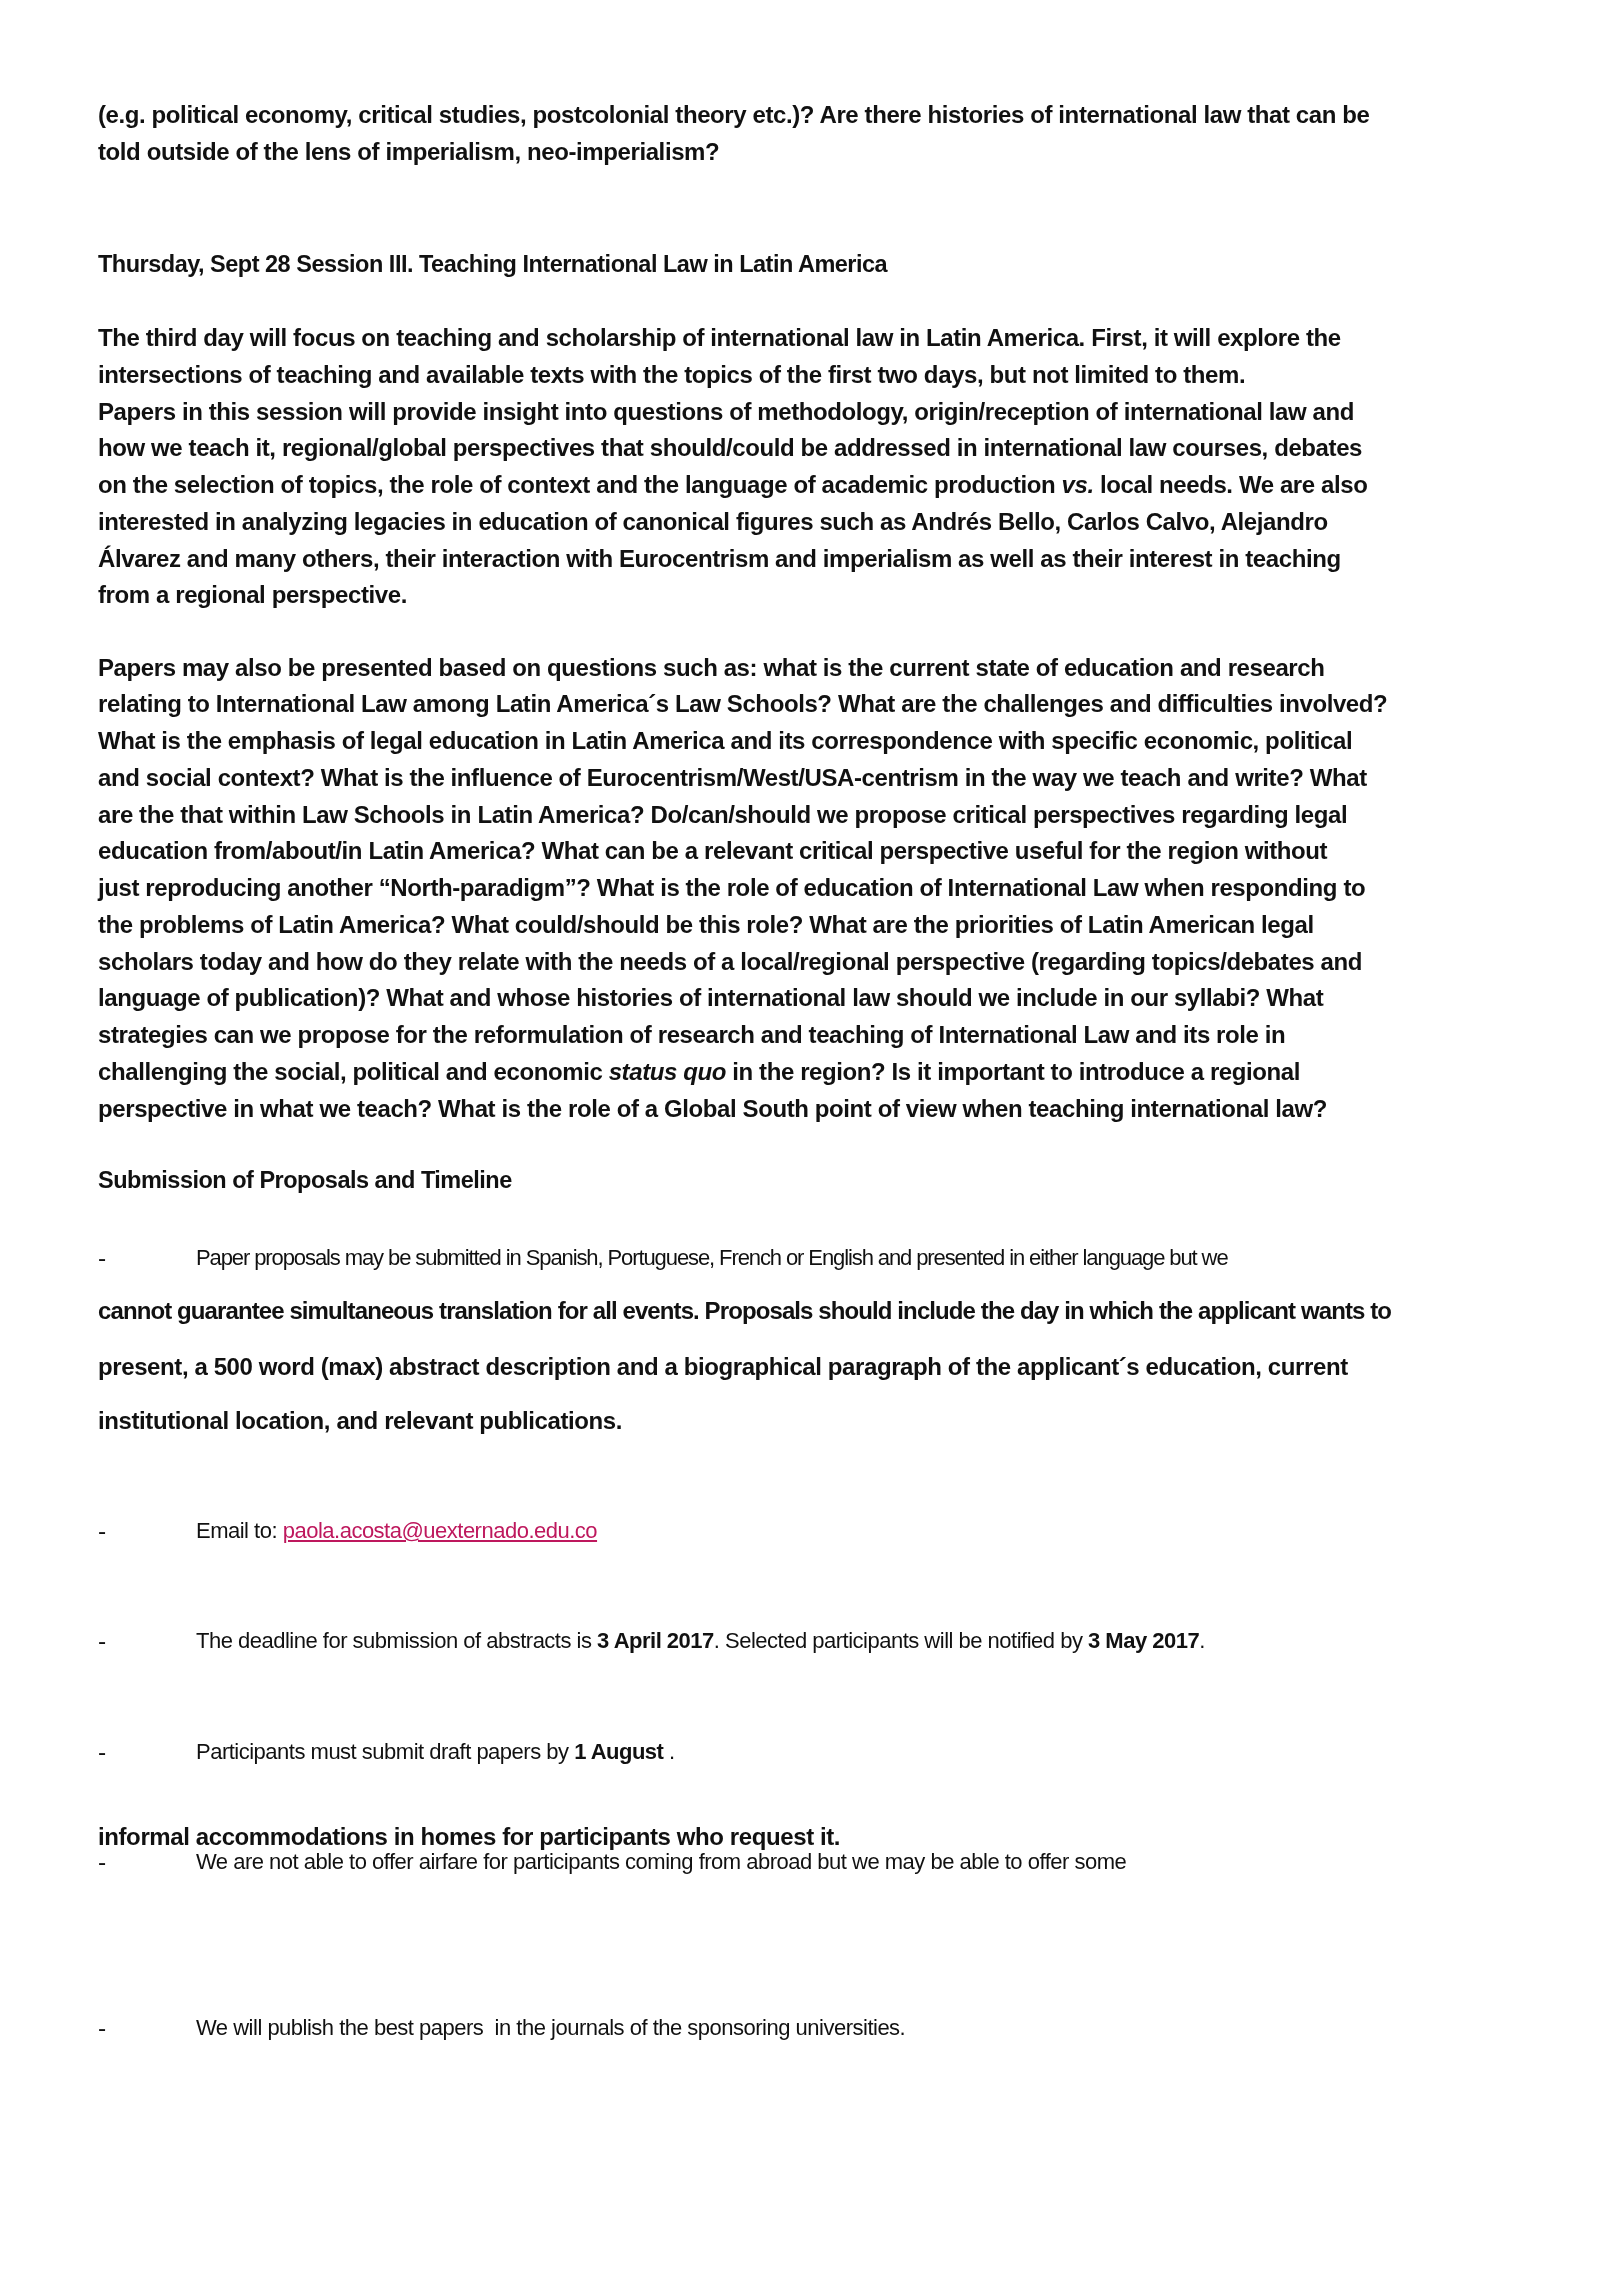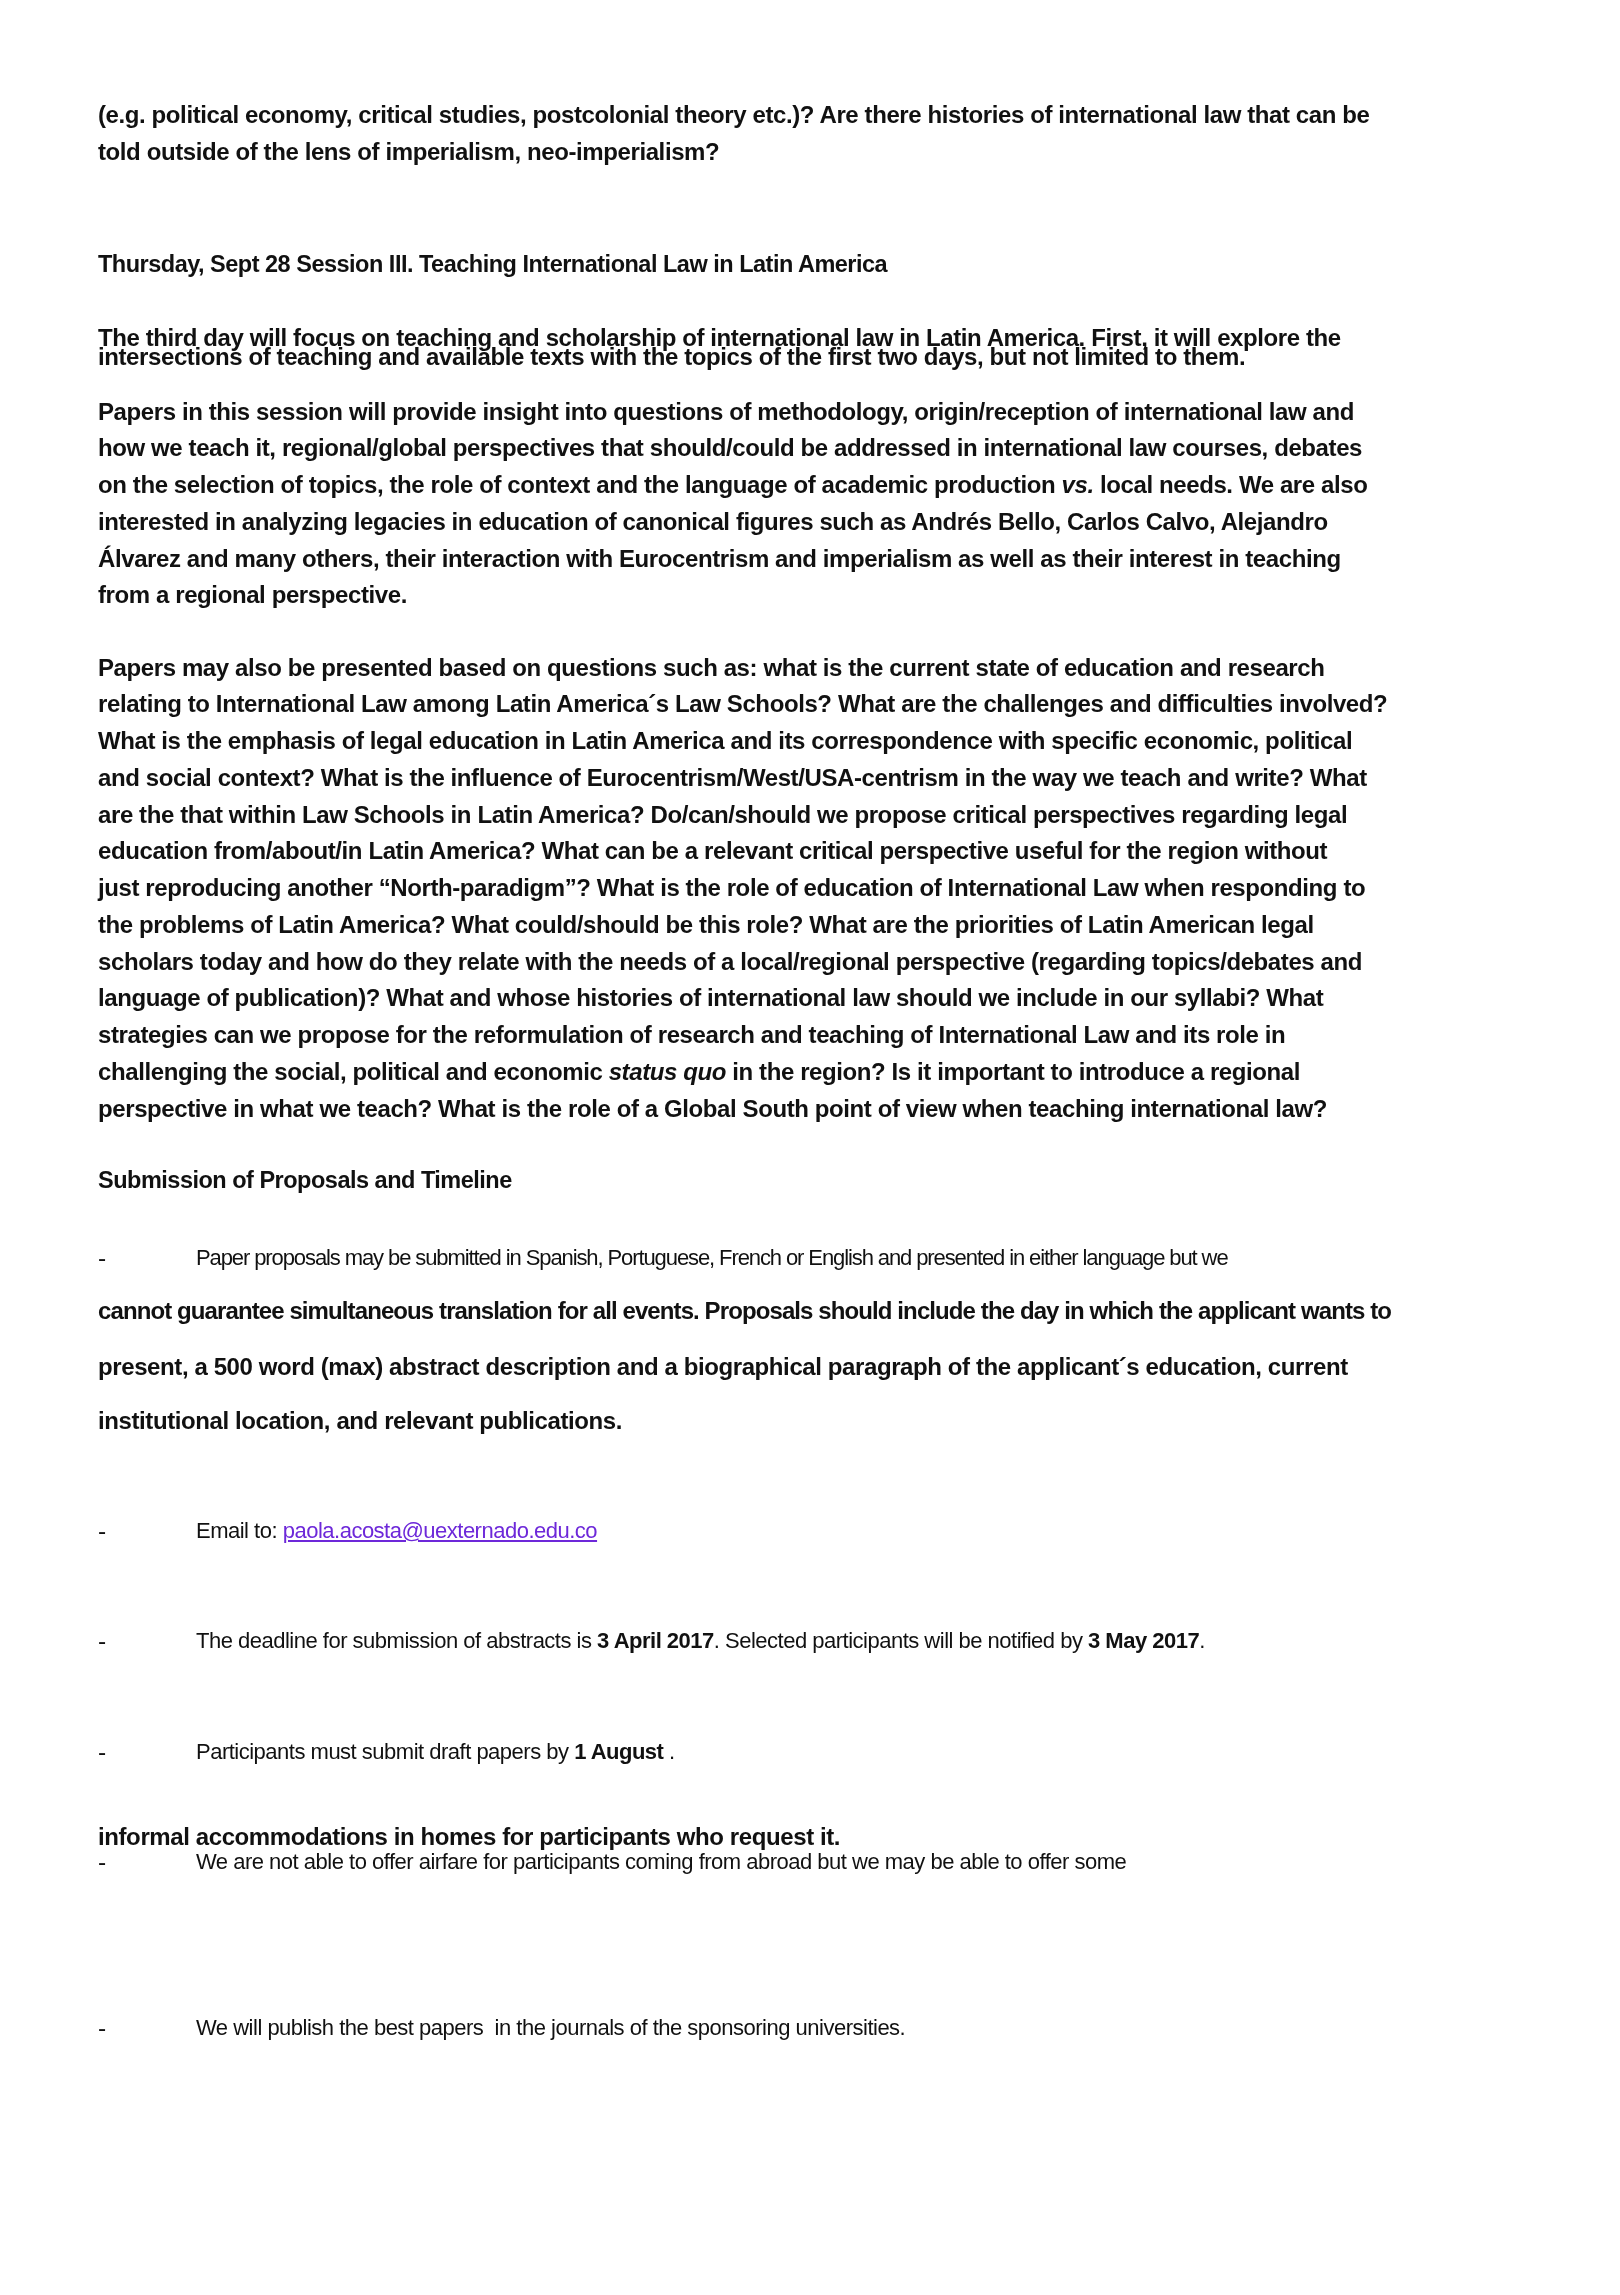--- a/index.html
+++ b/index.html
@@ -8,35 +8,35 @@
     position: absolute; left: 0; top: 0; width: 1620px; height: 2296px;
     font-family: "Liberation Sans", sans-serif; color: #111;
   }
   .ln {
     position: absolute; left: 98px; white-space: nowrap;
     font-size: 24px; line-height: 29px; letter-spacing: -0.4px; font-weight: bold;
   }
   .heading { font-weight: bold; font-size: 23.5px; letter-spacing: -0.5px; text-align: center; }
   .dash { position: absolute; left: 98px; font-size: 24.5px; line-height: 29px; }
   .btext { position: absolute; left: 196px; white-space: nowrap; font-size: 22px; line-height: 29px; letter-spacing: -0.5px; }
-  .link { color: #6d28d9; text-decoration: underline; }
+  .link { color: #be185d; text-decoration: underline; }
   em { font-style: italic; }
 </style>
 </head>
 <body>
 
 <div class="page">
 
   <div class="ln" style="top:100px">(e.g. political economy, critical studies, postcolonial theory etc.)? Are there histories of international law that can be</div>
   <div class="ln" style="top:137px">told outside of the lens of imperialism, neo-imperialism?</div>
 
   <div class="ln heading" style="top:250px">Thursday, Sept 28 Session III. Teaching International Law in Latin America</div>
 
   <div class="ln" style="top:323px">The third day will focus on teaching and scholarship of international law in Latin America. First, it will explore the</div>
-  <div class="ln" style="top:342px">intersections of teaching and available texts with the topics of the first two days, but not limited to them.</div>
+  <div class="ln" style="top:360px">intersections of teaching and available texts with the topics of the first two days, but not limited to them.</div>
   <div class="ln" style="top:397px">Papers in this session will provide insight into questions of methodology, origin/reception of international law and</div>
   <div class="ln" style="top:433px">how we teach it, regional/global perspectives that should/could be addressed in international law courses, debates</div>
   <div class="ln" style="top:470px"><span>on the selection of topics, the role of context and the language of academic production </span><em>vs.</em><span> local needs. We are also</span></div>
   <div class="ln" style="top:507px">interested in analyzing legacies in education of canonical figures such as Andrés Bello, Carlos Calvo, Alejandro</div>
   <div class="ln" style="top:544px">Álvarez and many others, their interaction with Eurocentrism and imperialism as well as their interest in teaching</div>
   <div class="ln" style="top:580px">from a regional perspective.</div>
 
   <div class="ln" style="top:653px">Papers may also be presented based on questions such as: what is the current state of education and research</div>
   <div class="ln" style="top:689px">relating to International Law among Latin America´s Law Schools? What are the challenges and difficulties involved?</div>
   <div class="ln" style="top:726px">What is the emphasis of legal education in Latin America and its correspondence with specific economic, political</div>

